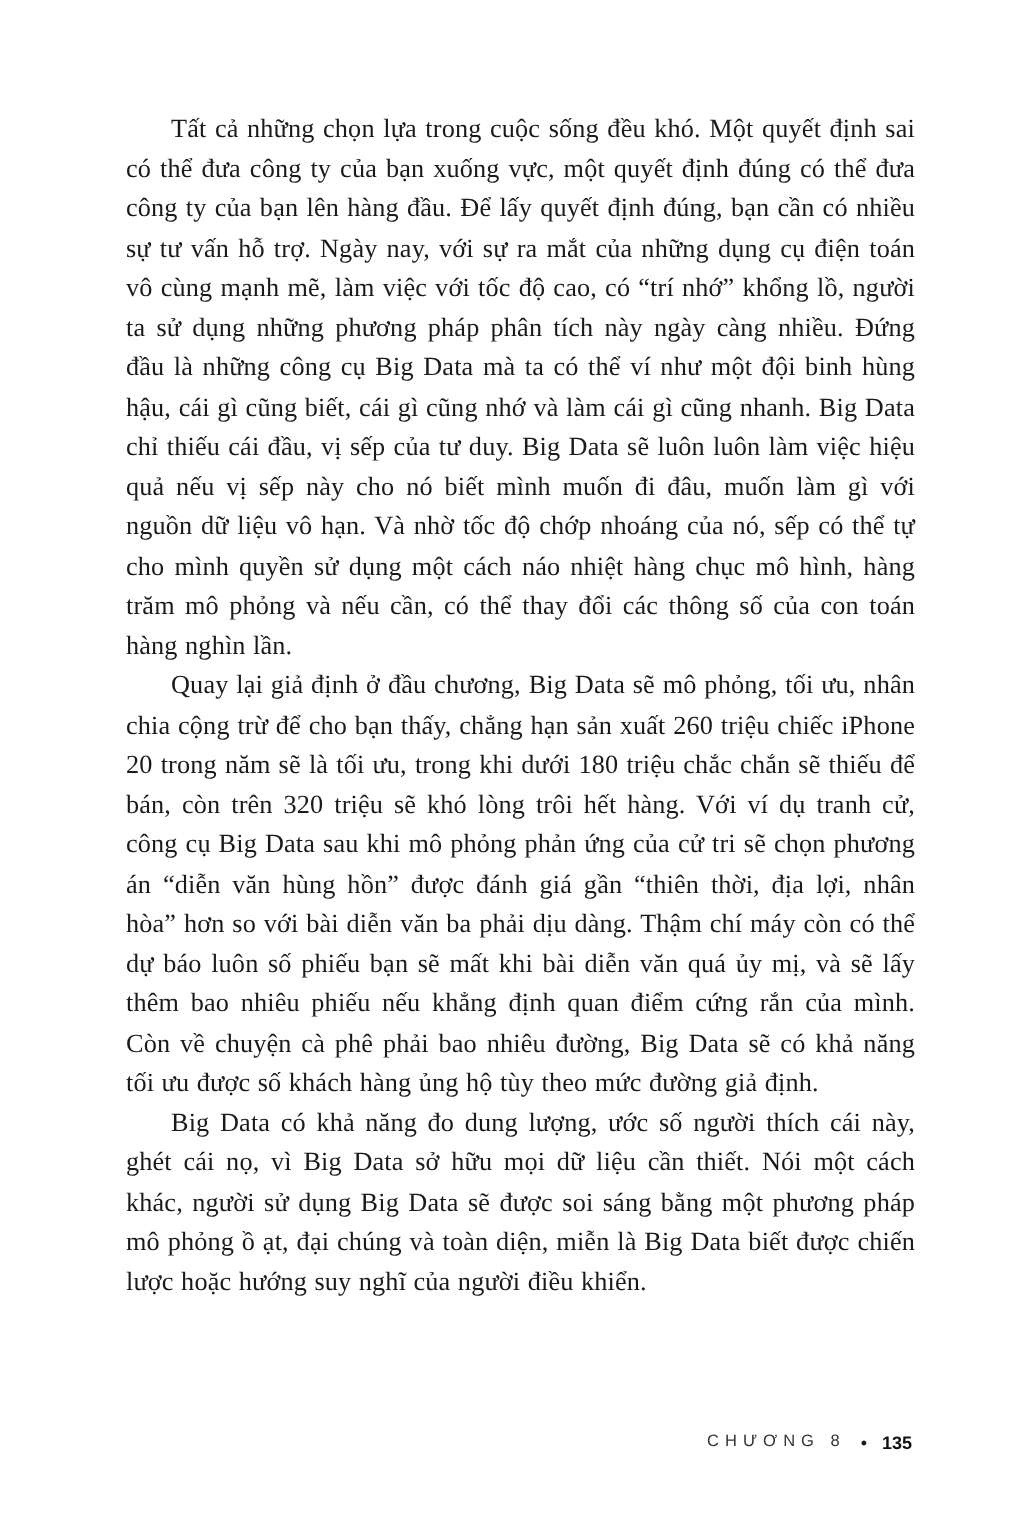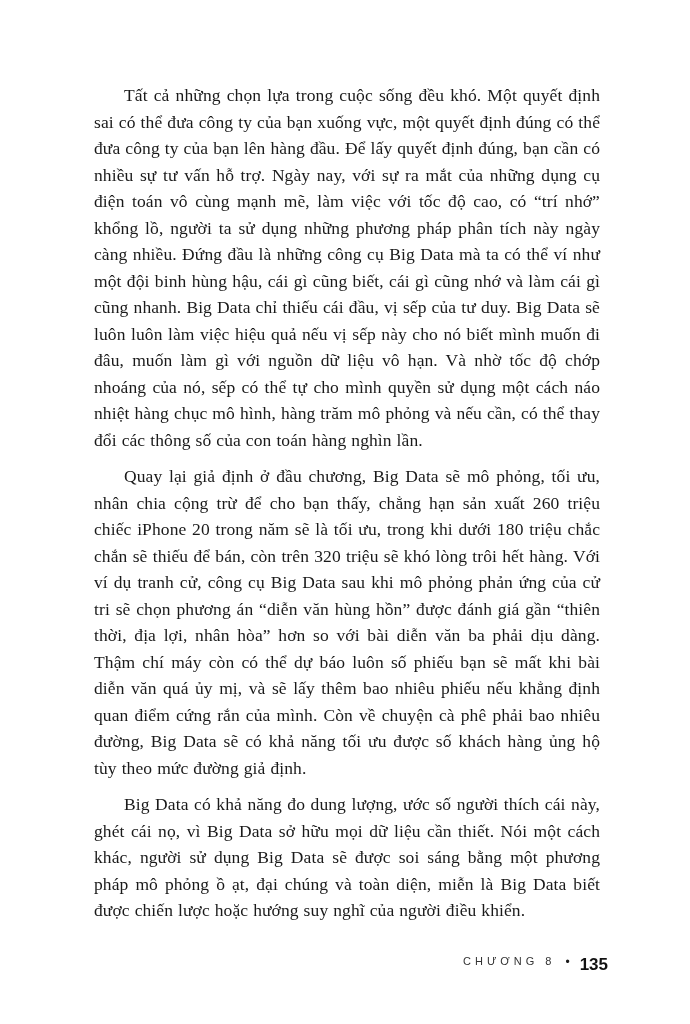--- a/index.html
+++ b/index.html
@@ -16,21 +16,21 @@
     color: #1a1a1a;
     overflow: hidden;
   }
   .text-block {
     position: absolute;
     top: 72px;
     left: 84px;
     width: 526px;
   }
   .text-block p {
-    margin: 10px;
+    margin: 0;
     font-size: 17.5px;
     line-height: 26.5px;
     text-align: justify;
     text-indent: 30px;
     letter-spacing: 0.1px;
     word-spacing: 0.5px;
   }
   .footer {
     position: absolute;
     right: 82px;
@@ -44,21 +44,21 @@
     font-size: 11px;
     letter-spacing: 4px;
     color: #333333;
     font-weight: 400;
   }
   .footer .bullet {
     font-size: 12px;
     color: #1a1a1a;
   }
   .footer .pagenum {
-    font-size: 17px;
+    font-size: 12px;
     font-weight: 700;
     color: #111111;
   }
 </style>
 </head>
 <body>
 
 <div class="page">
 
   <div class="text-block">

